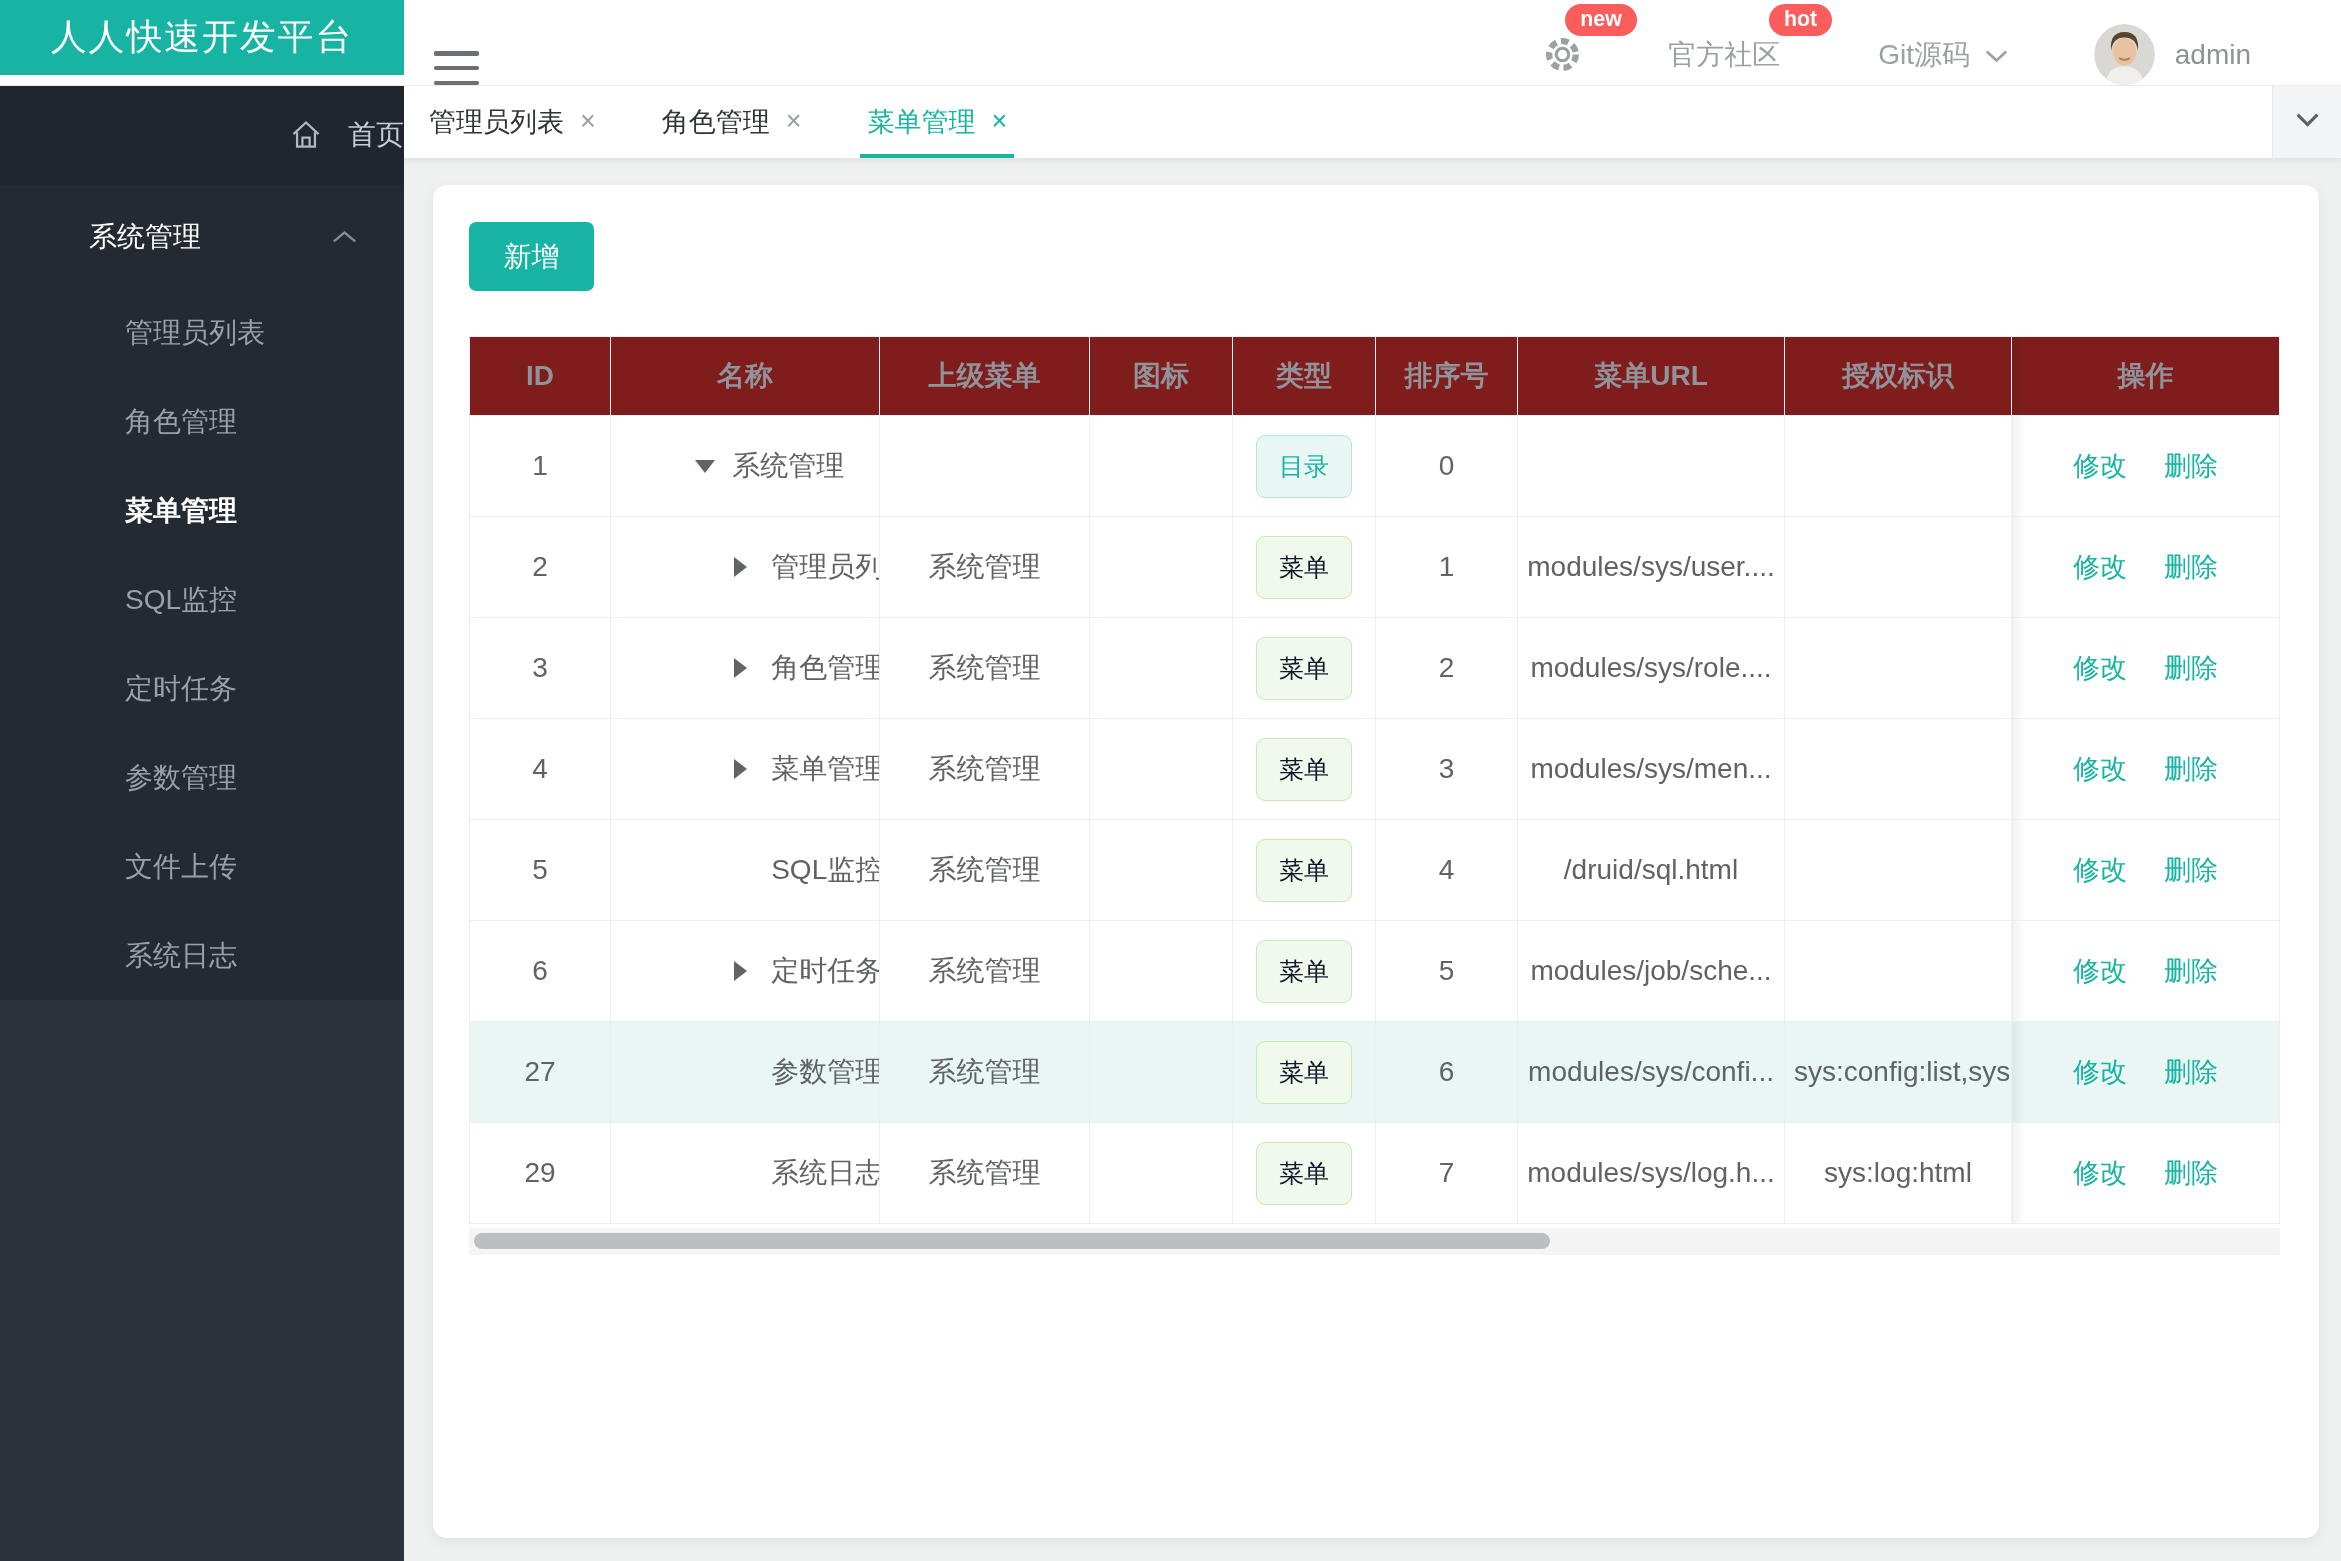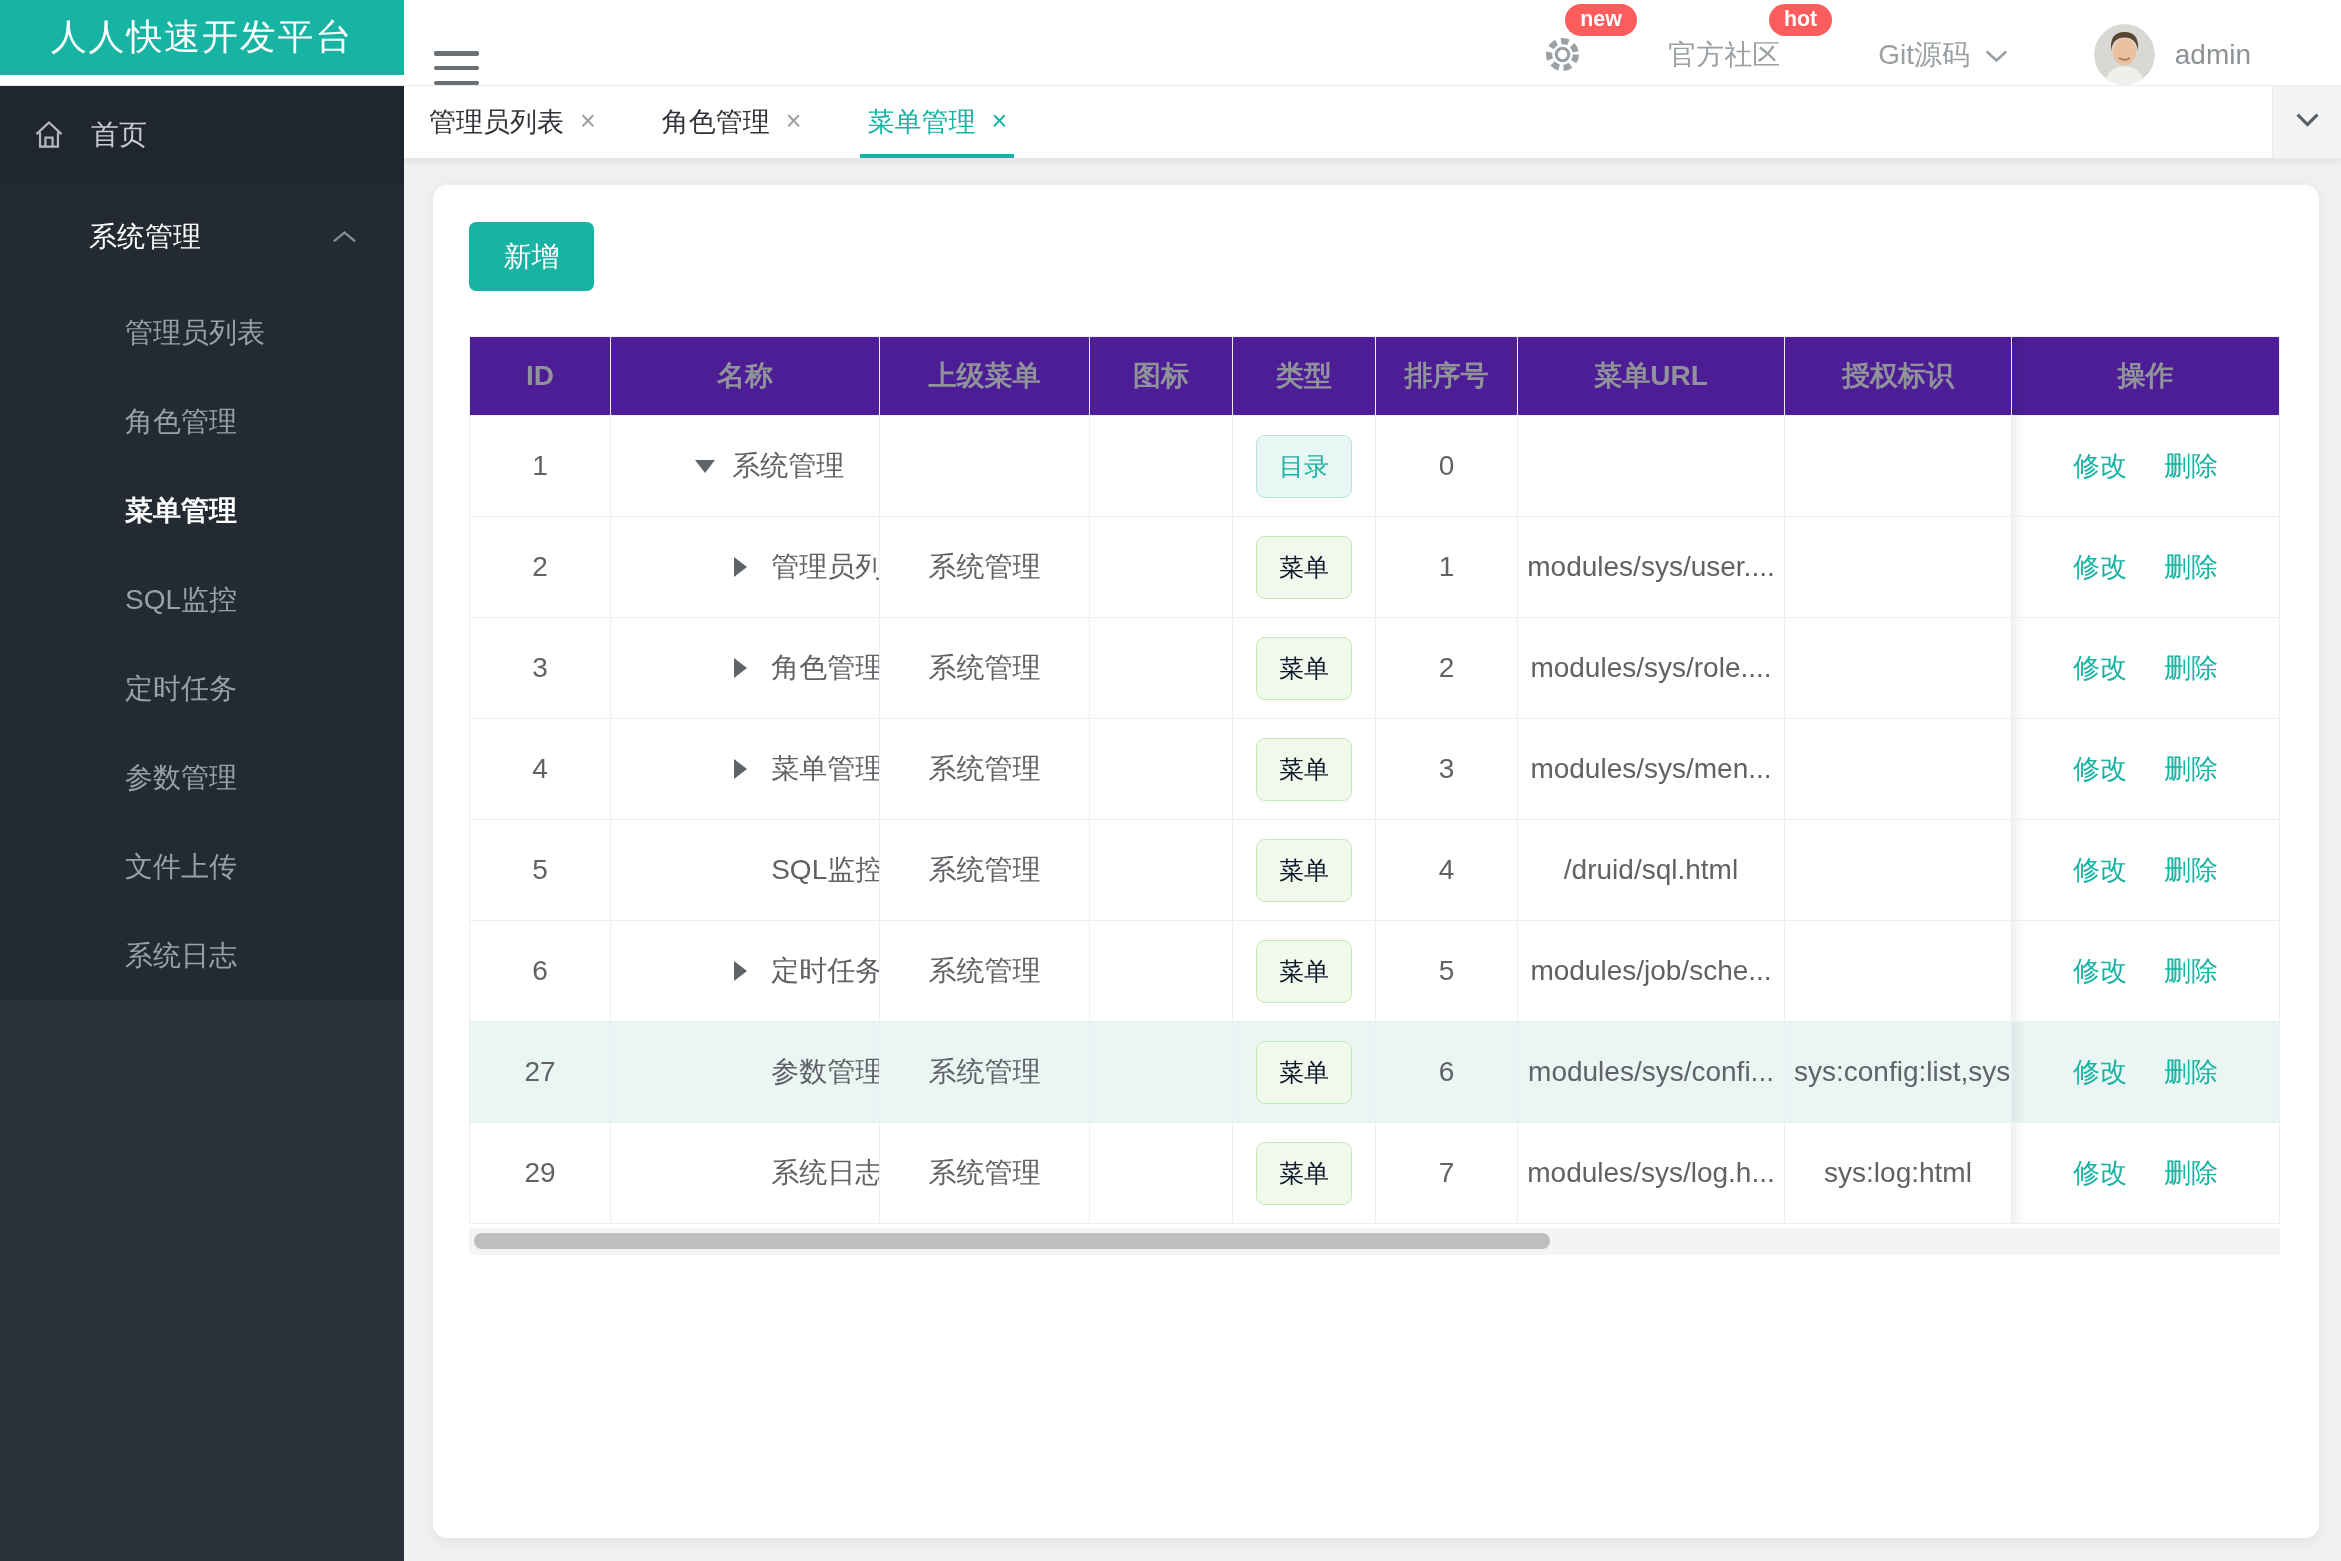--- a/index.html
+++ b/index.html
@@ -23,22 +23,22 @@
   .comm-wrap{margin-right:98px;}
   .git-wrap{margin-right:85px;}
   .pill{position:absolute;top:-30px;left:23px;background:#fb5c5c;color:#fff;font-size:21.4px;font-weight:bold;
     padding:5.3px 15px;border-radius:21.4px;line-height:1;white-space:nowrap;}
   .pill2{left:auto;right:-52px;top:-32px;}
   .git-chevron{margin-left:14.2px;}
   .avatar{width:61px;height:61px;border-radius:50%;overflow:hidden;margin-right:19.6px;flex:0 0 auto;}
   .user-wrap{color:#8d9296;}
   
   .sidebar{position:absolute;top:85px;left:0;width:404px;height:1477px;background:#2b323a;z-index:20;}
-  .home-item{height:100px;background:#20262d;display:flex;align-items:center;padding-left:32px;
-    color:#c7ccd0;font-size:28px;cursor:pointer;}
+  .home-item{height:100px;background:#20262d;display:flex;align-items:center;padding-left:48px;
+    color:#c7ccd0;font-size:28px;cursor:pointer;justify-content:flex-end;}
   .home-item .hicon{margin-right:25px;display:flex;}
   .menu-panel{background:#232a31;}
   .menu-title{height:103px;display:flex;align-items:center;padding:0 46px 0 89px;color:#ffffff;
     font-size:28px;font-weight:500;cursor:pointer;}
   .menu-title .chev{margin-left:auto;display:flex;}
   .submenu-item{height:89px;line-height:89px;padding-left:125px;color:#99a1a8;font-size:28px;cursor:pointer;
     white-space:nowrap;}
   .submenu-item.active{color:#ffffff;font-weight:600;}
   
   .tabbar{position:absolute;top:85px;left:404px;right:0;height:73px;background:#ffffff;
@@ -57,21 +57,21 @@
   .card{position:absolute;left:29px;top:26px;right:23px;bottom:24px;background:#ffffff;border-radius:14px;
     box-shadow:0 3.6px 14.2px rgba(0,0,0,0.06);overflow:hidden;}
   .card-inner{padding:37px 36px;}
   .btn-add{width:125px;height:69px;background:#17b3a3;border:none;border-radius:7.1px;color:#fff;
     font-size:28px;display:flex;align-items:center;justify-content:center;cursor:pointer;
     margin:0 0 45px 0;font-family:inherit;}
   
   table.grid{border-collapse:collapse;table-layout:fixed;width:1811px;background:#fff;}
   table.grid th, table.grid td{border:1.8px solid #ebeef5;padding:0 9px;text-align:center;vertical-align:middle;
     overflow:hidden;white-space:nowrap;}
-  table.grid th{height:78px;color:#909399;font-size:28px;font-weight:bold;background:#4c1d95;}
+  table.grid th{height:78px;color:#909399;font-size:28px;font-weight:bold;background:#7f1d1d;}
   table.grid td{height:100px;color:#606266;font-size:28px;}
   tr.hl td{background:#e9f6f3;}
   .name-wrap{display:flex;align-items:center;padding-left:75px;}
   .name-wrap.child{padding-left:114px;}
   .tri-slot{width:23px;display:flex;justify-content:flex-start;margin-right:14.2px;flex:0 0 auto;}
   .tri-down{width:0;height:0;border-left:10.7px solid transparent;border-right:10.7px solid transparent;
     border-top:13.4px solid #5f6468;}
   .tri-right{width:0;height:0;border-top:10.7px solid transparent;border-bottom:10.7px solid transparent;
     border-left:13.4px solid #5f6468;}
   .tag{display:inline-block;padding:18px 22px;border-radius:9px;font-size:25px;line-height:1;}

